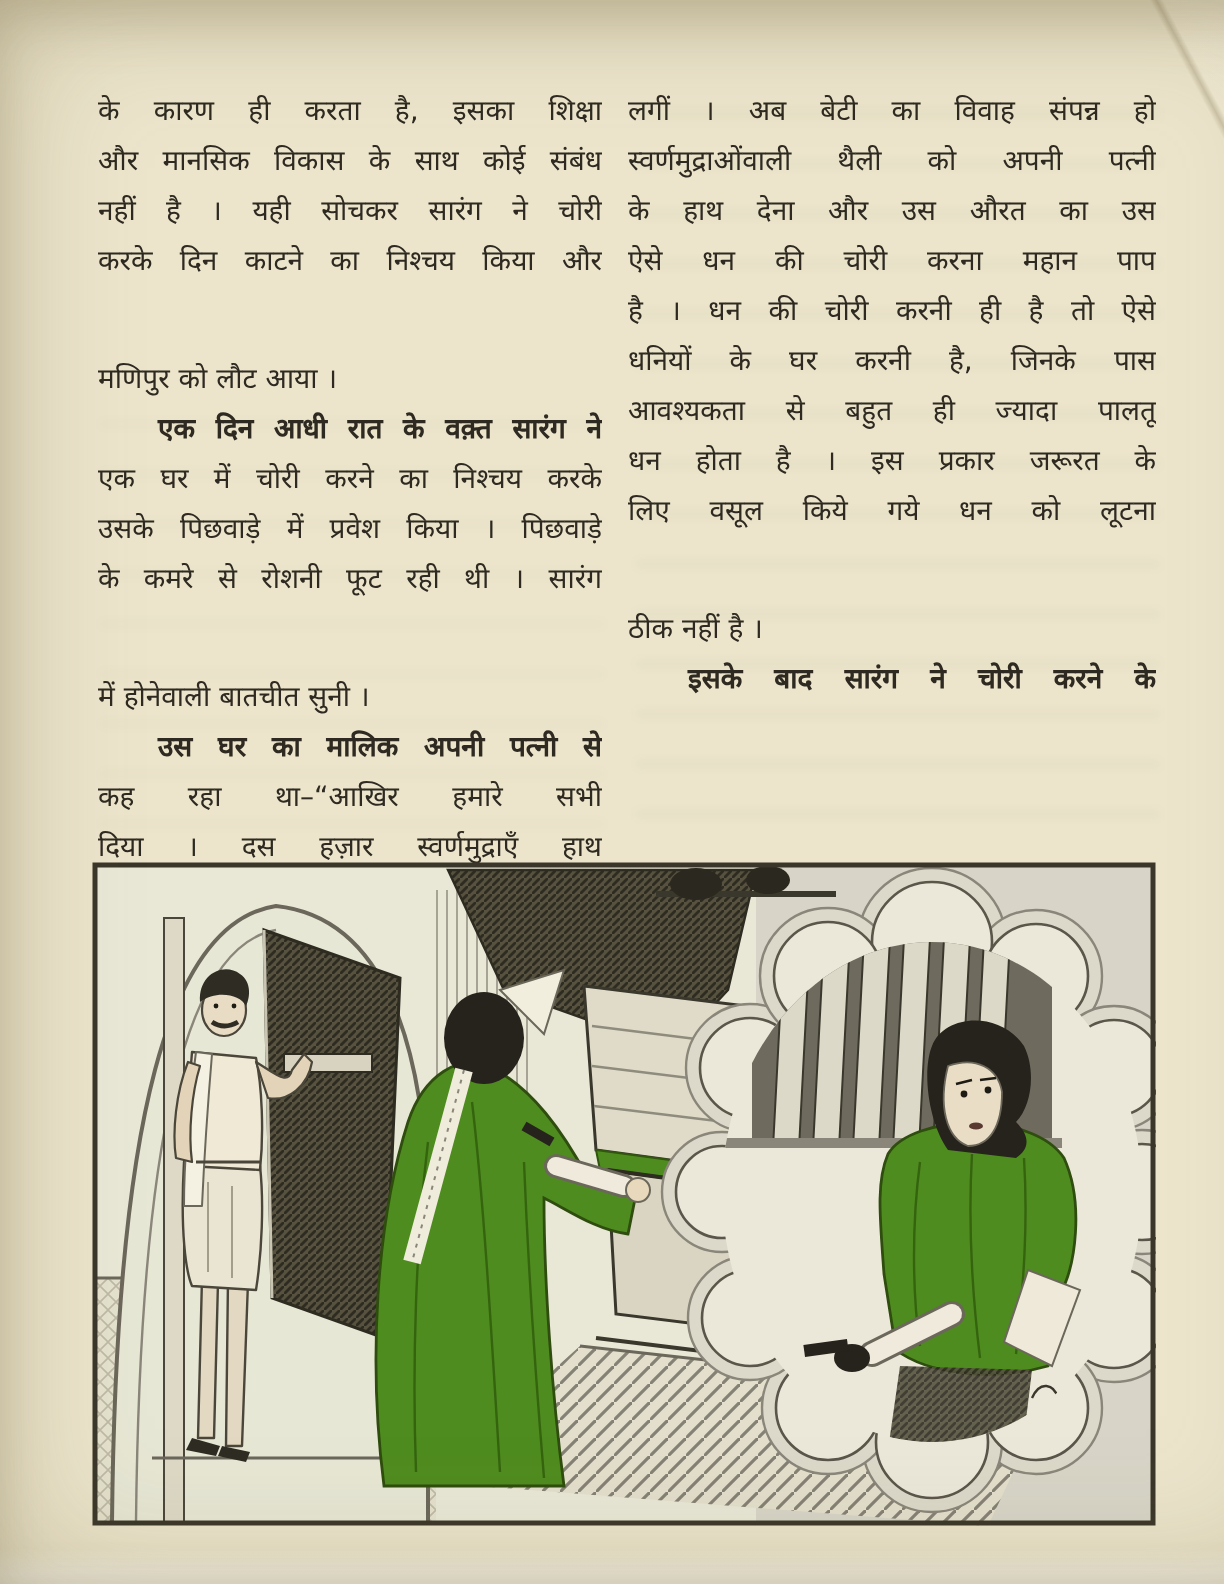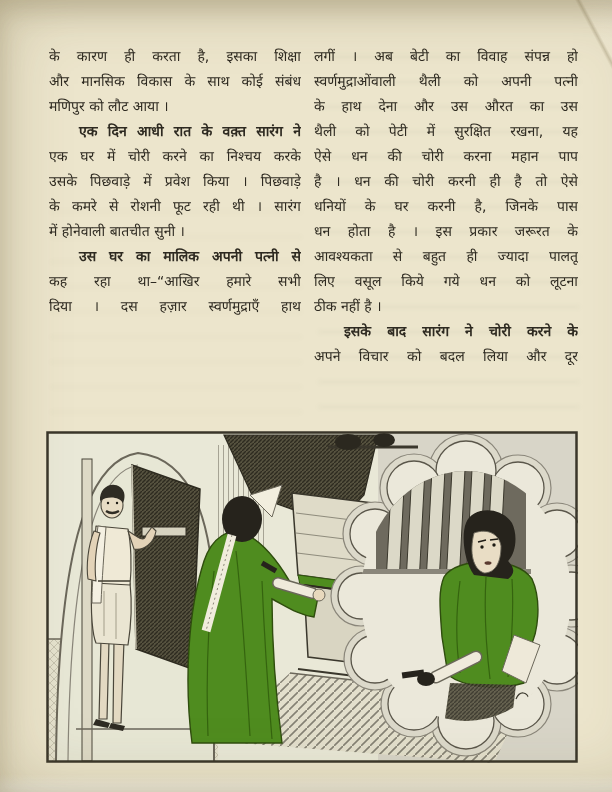--- a/index.html
+++ b/index.html
@@ -30,59 +30,59 @@
   .col{
     position:absolute;top:44px;z-index:2;color:#2e2a21;
     font-size:14px;line-height:25px;
   }
   .col.left{left:49px;width:252px;}
   .col.right{left:314px;width:264px;}
   .jline{
     text-align:justify;text-align-last:justify;text-justify:inter-word;
     height:25px;overflow:hidden;white-space:normal;
   }
-  .jline.pend{text-align-last:left;}
+  .jline.pend{text-align-last:left;margin-top:34px;}
   .jline.indent{padding-left:30px;font-weight:bold;}
   .illo{position:absolute;left:46px;top:431px;z-index:3;}
 </style>
 </head>
 <body>
 
 <div class="page">
   <div class="ghost g1"></div>
   <div class="ghost g2"></div>
 
   <div class="col left">
     <div class="jline">के कारण ही करता है, इसका शिक्षा</div>
     <div class="jline">और मानसिक विकास के साथ कोई संबंध</div>
+    <div class="jline">नहीं है । यही सोचकर सारंग ने चोरी</div>
+    <div class="jline">करके दिन काटने का निश्चय किया और</div>
     <div class="jline pend">मणिपुर को लौट आया ।</div>
     <div class="jline indent">एक दिन आधी रात के वक़्त सारंग ने</div>
     <div class="jline">एक घर में चोरी करने का निश्चय करके</div>
     <div class="jline">उसके पिछवाड़े में प्रवेश किया । पिछवाड़े</div>
     <div class="jline">के कमरे से रोशनी फूट रही थी । सारंग</div>
     <div class="jline pend">में होनेवाली बातचीत सुनी ।</div>
     <div class="jline indent">उस घर का मालिक अपनी पत्नी से</div>
     <div class="jline">कह रहा था–“आखिर हमारे सभी</div>
     <div class="jline">दिया । दस हज़ार स्वर्णमुद्राएँ हाथ</div>
   </div>
 
   <div class="col right">
     <div class="jline">लगीं । अब बेटी का विवाह संपन्न हो</div>
     <div class="jline">स्वर्णमुद्राओंवाली थैली को अपनी पत्नी</div>
     <div class="jline">के हाथ देना और उस औरत का उस</div>
-    <div class="jline">थैली को पेटी में सुरक्षित रखना, यह</div>
     <div class="jline">ऐसे धन की चोरी करना महान पाप</div>
     <div class="jline">है । धन की चोरी करनी ही है तो ऐसे</div>
     <div class="jline">धनियों के घर करनी है, जिनके पास</div>
+    <div class="jline">आवश्यकता से बहुत ही ज्यादा पालतू</div>
     <div class="jline">धन होता है । इस प्रकार जरूरत के</div>
-    <div class="jline">आवश्यकता से बहुत ही ज्यादा पालतू</div>
     <div class="jline">लिए वसूल किये गये धन को लूटना</div>
     <div class="jline pend">ठीक नहीं है ।</div>
     <div class="jline indent">इसके बाद सारंग ने चोरी करने के</div>
-    <div class="jline">अपने विचार को बदल लिया और दूर</div>
   </div>
 
   <svg class="illo" width="532" height="332" viewBox="0 0 532 332" aria-hidden="true">
     <defs>
       <pattern id="pv" width="5" height="5" patternUnits="userSpaceOnUse">
         <path d="M2.5,0 V5" stroke="#9a9788" stroke-width="1"></path>
       </pattern>
       <pattern id="pd" width="9" height="9" patternUnits="userSpaceOnUse">
         <path d="M0,9 L9,0" stroke="#7a776a" stroke-width="1.6"></path>
       </pattern>

